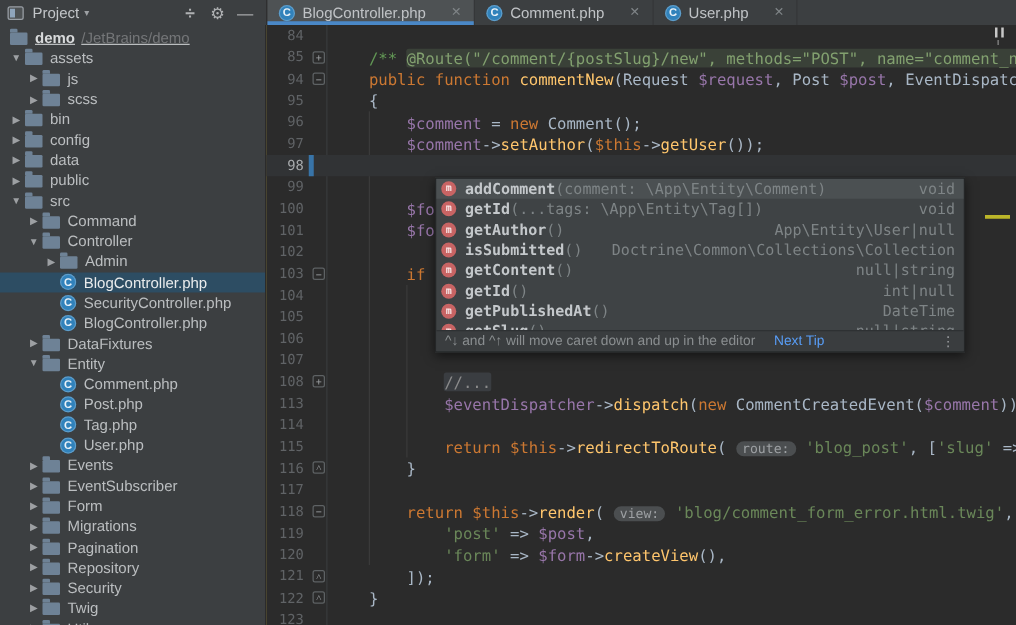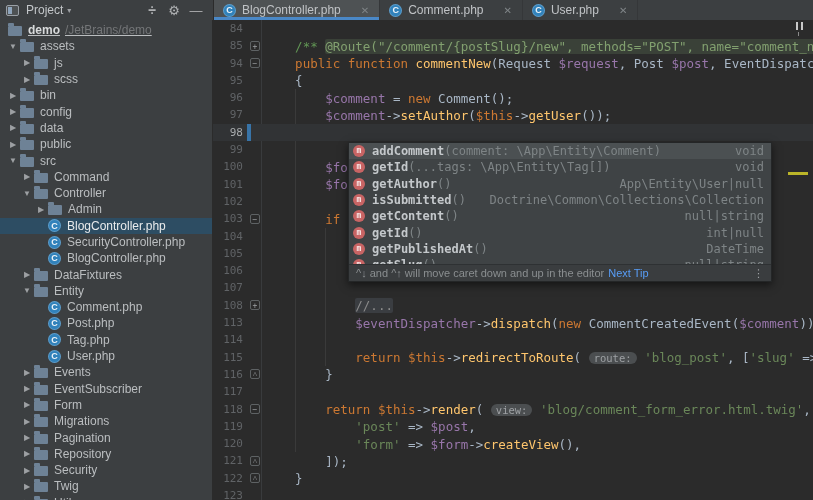--- a/index.html
+++ b/index.html
@@ -78,21 +78,21 @@
           font-family:"DejaVu Sans Mono", monospace; font-size:12px; }
   .prow.sel { background:#4B5052; }
   .mico { width:12px; height:12px; border-radius:50%; background:#C86464; color:#F7E7E7;
           font:bold 8px/12px "DejaVu Sans Mono", monospace; text-align:center; flex:0 0 auto; margin-right:7px; }
   .pname { color:#C4C8CB; font-weight:bold; }
   .pparams { color:#7E8486; }
   .ptype { margin-left:auto; color:#7E8486; padding-left:12px; }
   .pfoot { position:absolute; left:0; right:0; bottom:0; height:17px; background:#3A3D3F;
            border-top:1px solid #2E3133; display:flex; align-items:center; padding:0 7px;
            font-size:11px; color:#8A8E90; }
-  .pfoot .link { color:#589DF6; margin-left:4px; }
+  .pfoot .link { color:#589DF6; margin-left:15px; }
   .pfoot .more { margin-left:auto; color:#9DA0A3; font-size:11px; }
 </style>
 </head>
 <body>
 
 <div class="app">
 
   <div class="topbar">
     <div class="pj-toolbar">
       <span class="pj-win-icon"></span>

